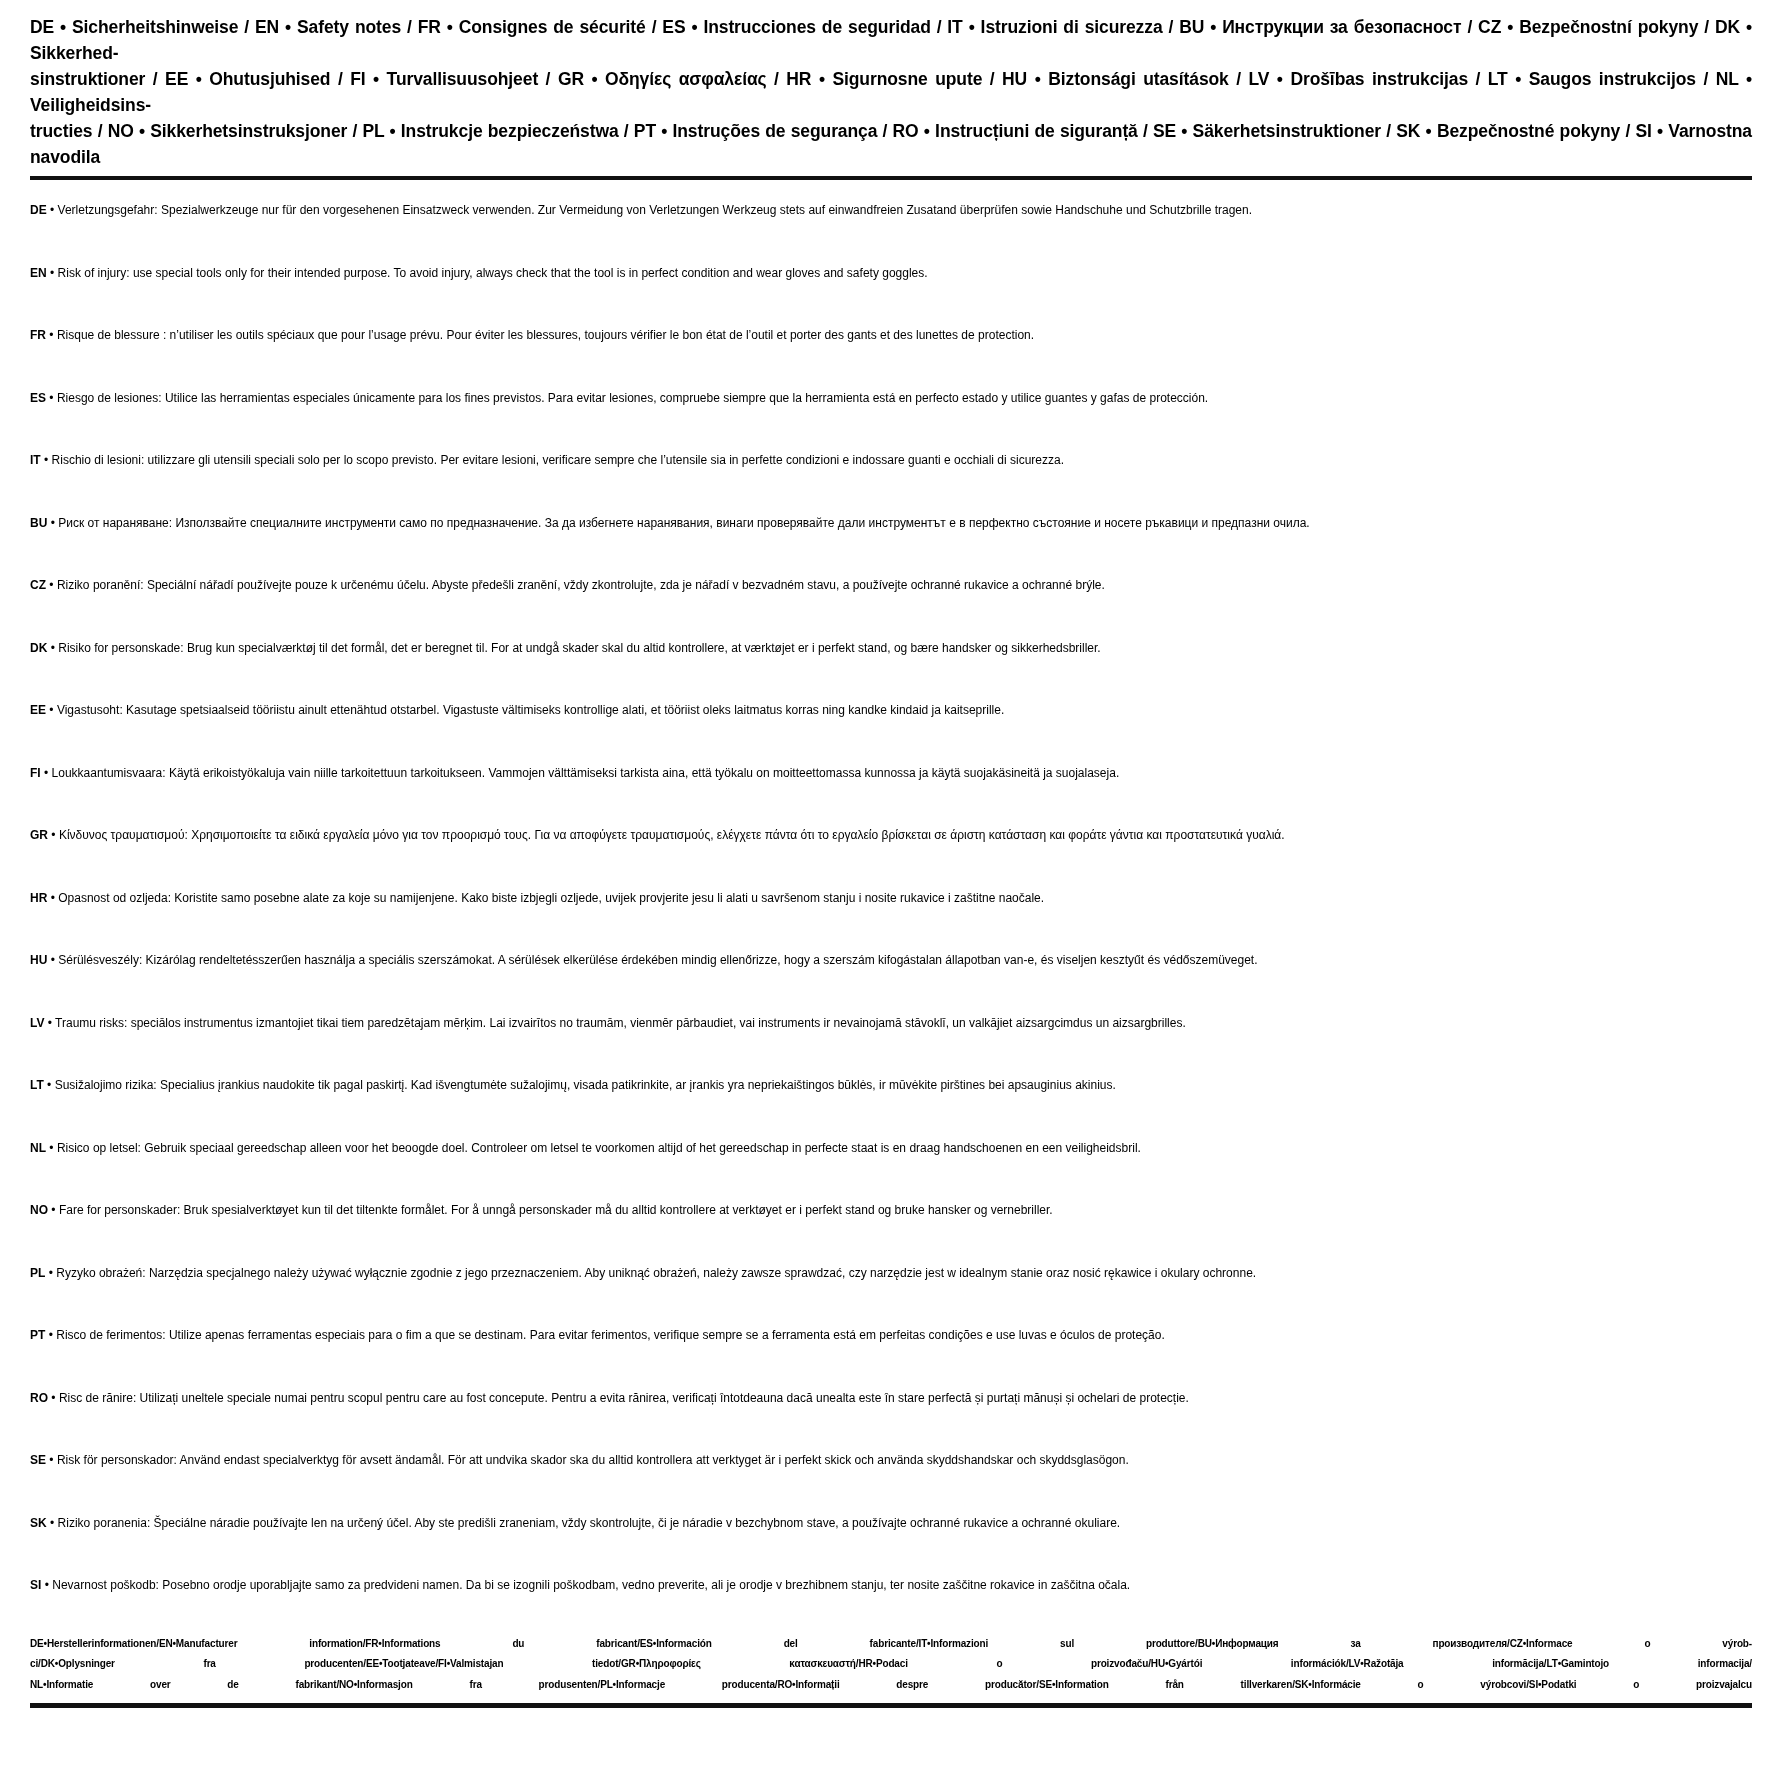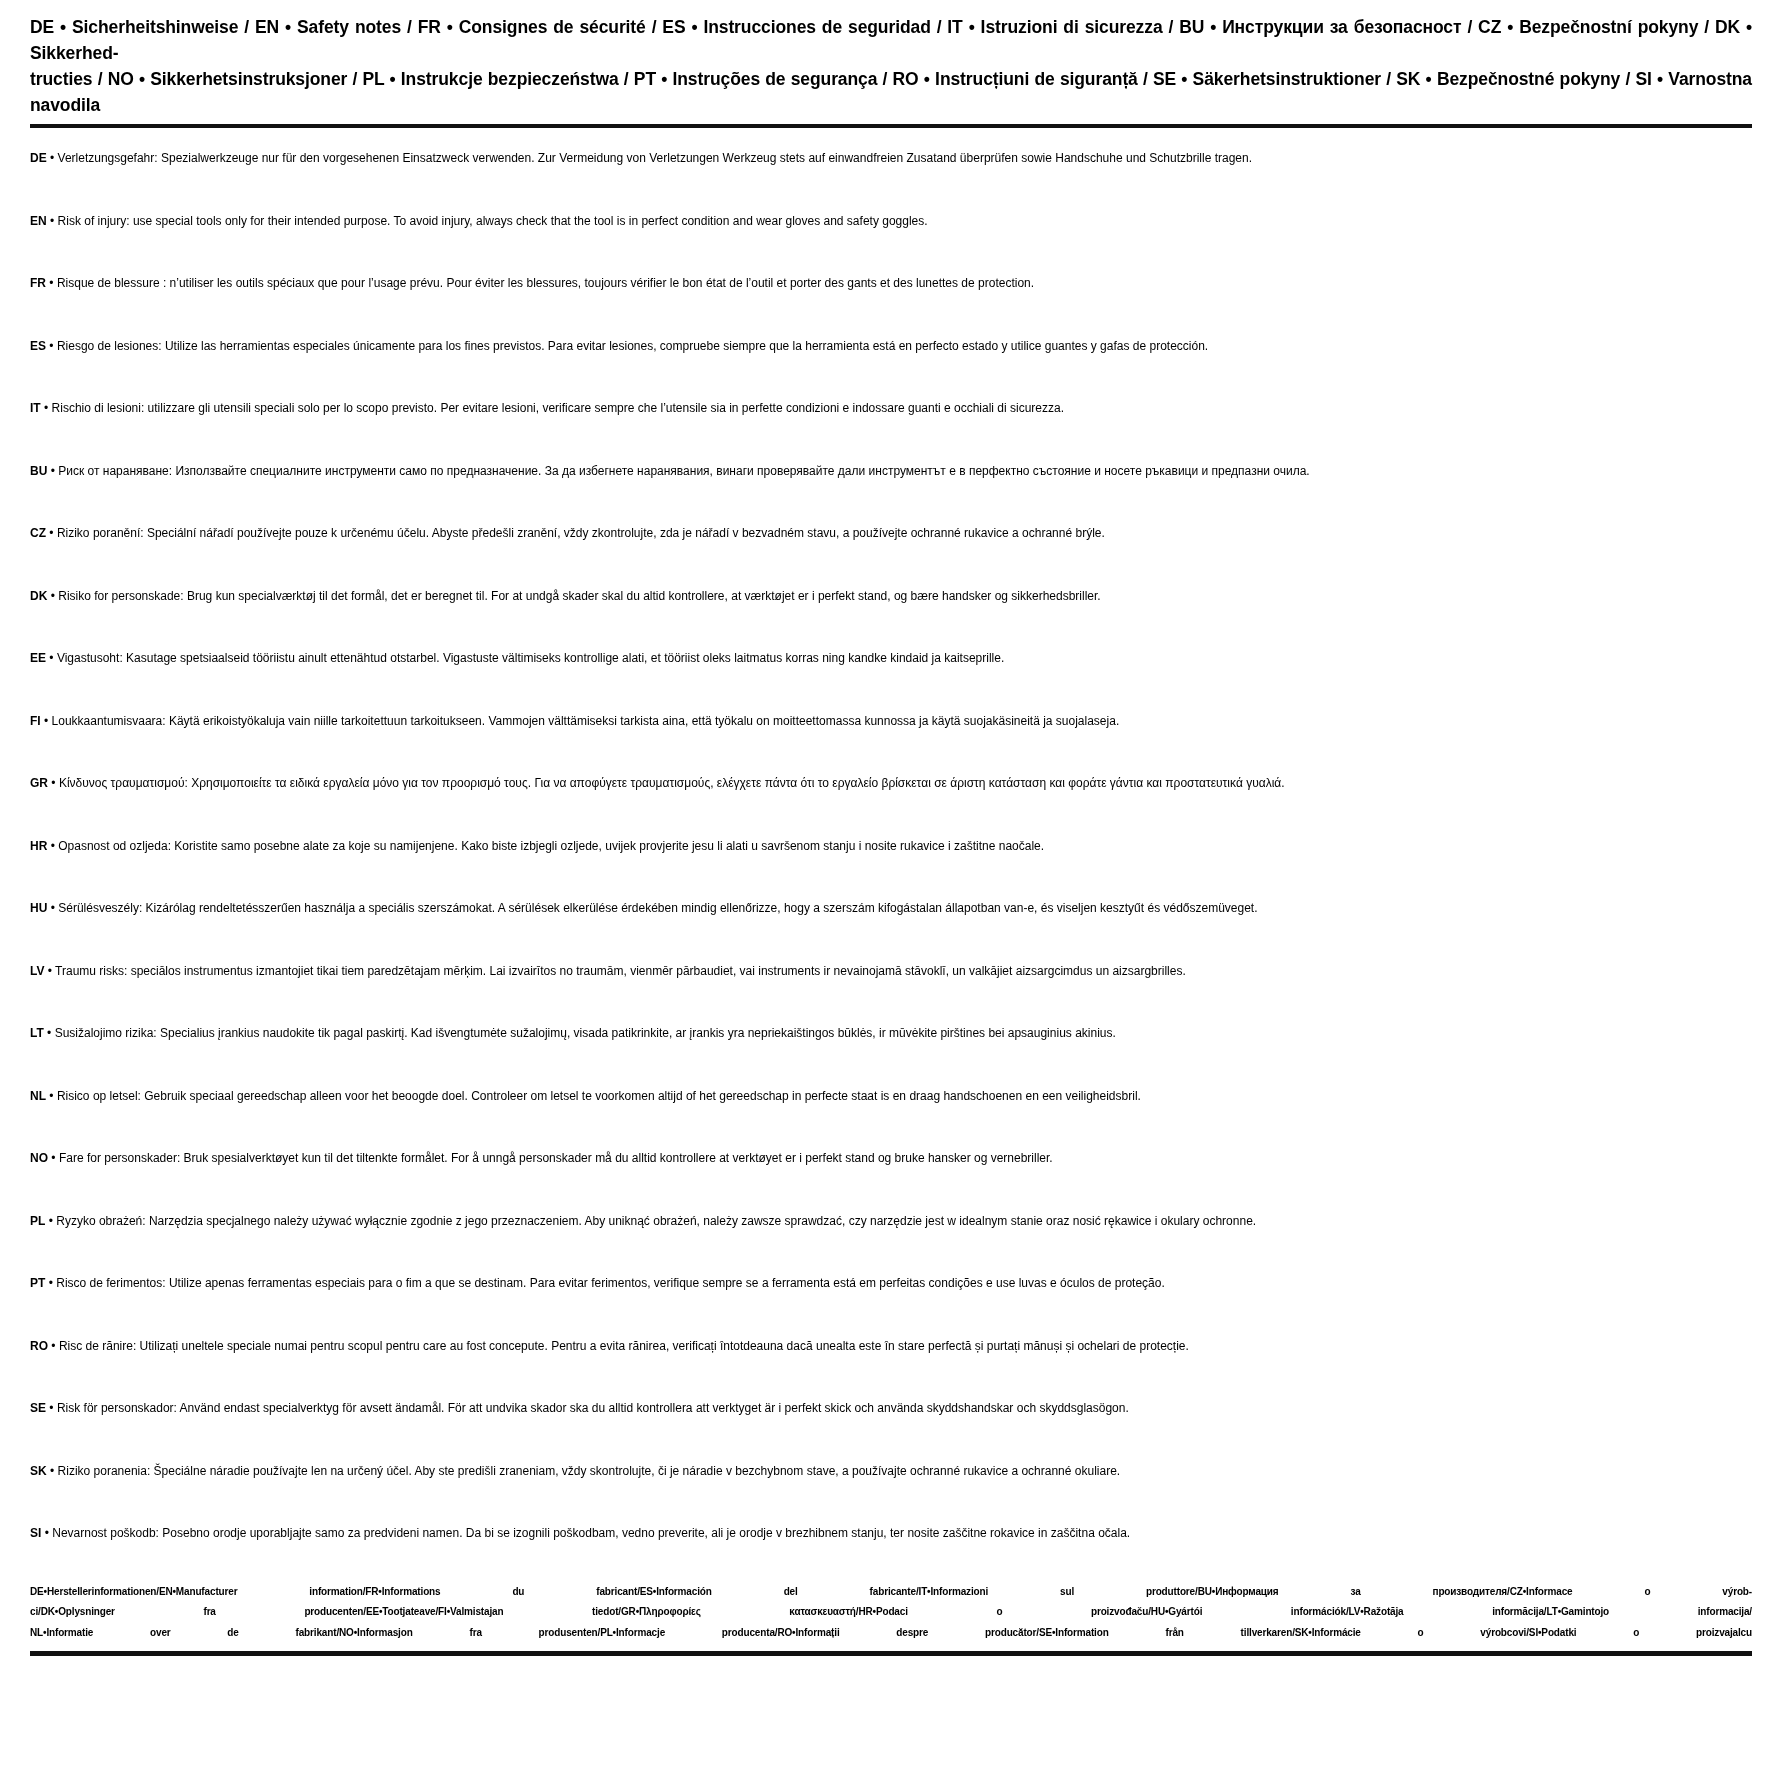--- a/index.html
+++ b/index.html
@@ -71,34 +71,35 @@
     margin-bottom: 0;
   }
 </style>
 </head>
 <body>
 
 <div class="page">
 
   <div class="header-block">
     <div class="header-line">DE • Sicherheitshinweise / EN • Safety notes / FR • Consignes de sécurité / ES • Instrucciones de seguridad / IT • Istruzioni di sicurezza / BU • Инструкции за безопасност / CZ • Bezpečnostní pokyny / DK • Sikkerhed-</div>
+    <div class="header-line">sinstruktioner / EE • Ohutusjuhised / FI • Turvallisuusohjeet / GR • Οδηγίες ασφαλείας / HR • Sigurnosne upute / HU • Biztonsági utasítások / LV • Drošības instrukcijas / LT • Saugos instrukcijos / NL • Veiligheidsins-</div>
     <div class="header-line">tructies / NO • Sikkerhetsinstruksjoner / PL • Instrukcje bezpieczeństwa / PT • Instruções de segurança / RO • Instrucțiuni de siguranță / SE • Säkerhetsinstruktioner / SK • Bezpečnostné pokyny / SI • Varnostna navodila</div>
   </div>
 
   <div class="rule rule-header"></div>
 
   <div class="notes">
 
       <p class="note"><span class="code">DE</span><span class="bullet"> • </span><span class="note-text">Verletzungsgefahr: Spezialwerkzeuge nur für den vorgesehenen Einsatzweck verwenden. Zur Vermeidung von Verletzungen Werkzeug stets auf einwandfreien Zusatand überprüfen sowie Handschuhe und Schutzbrille tragen.</span></p>
 
       <p class="note"><span class="code">EN</span><span class="bullet"> • </span><span class="note-text">Risk of injury: use special tools only for their intended purpose. To avoid injury, always check that the tool is in perfect condition and wear gloves and safety goggles.</span></p>
 
       <p class="note"><span class="code">FR</span><span class="bullet"> • </span><span class="note-text">Risque de blessure : n’utiliser les outils spéciaux que pour l’usage prévu. Pour éviter les blessures, toujours vérifier le bon état de l’outil et porter des gants et des lunettes de protection.</span></p>
 
-      <p class="note"><span class="code">ES</span><span class="bullet"> • </span><span class="note-text">Riesgo de lesiones: Utilize las herramientas especiales únicamente para los fines previstos. Para evitar lesiones, compruebe siempre que la herramienta está en perfecto estado y utilice guantes y gafas de protección.</span></p>
+      <p class="note"><span class="code">ES</span><span class="bullet"> • </span><span class="note-text">Riesgo de lesiones: Utilice las herramientas especiales únicamente para los fines previstos. Para evitar lesiones, compruebe siempre que la herramienta está en perfecto estado y utilice guantes y gafas de protección.</span></p>
 
       <p class="note"><span class="code">IT</span><span class="bullet"> • </span><span class="note-text">Rischio di lesioni: utilizzare gli utensili speciali solo per lo scopo previsto. Per evitare lesioni, verificare sempre che l’utensile sia in perfette condizioni e indossare guanti e occhiali di sicurezza.</span></p>
 
       <p class="note"><span class="code">BU</span><span class="bullet"> • </span><span class="note-text">Риск от нараняване: Използвайте специалните инструменти само по предназначение. За да избегнете наранявания, винаги проверявайте дали инструментът е в перфектно състояние и носете ръкавици и предпазни очила.</span></p>
 
       <p class="note"><span class="code">CZ</span><span class="bullet"> • </span><span class="note-text">Riziko poranění: Speciální nářadí používejte pouze k určenému účelu. Abyste předešli zranění, vždy zkontrolujte, zda je nářadí v bezvadném stavu, a používejte ochranné rukavice a ochranné brýle.</span></p>
 
       <p class="note"><span class="code">DK</span><span class="bullet"> • </span><span class="note-text">Risiko for personskade: Brug kun specialværktøj til det formål, det er beregnet til. For at undgå skader skal du altid kontrollere, at værktøjet er i perfekt stand, og bære handsker og sikkerhedsbriller.</span></p>
 
       <p class="note"><span class="code">EE</span><span class="bullet"> • </span><span class="note-text">Vigastusoht: Kasutage spetsiaalseid tööriistu ainult ettenähtud otstarbel. Vigastuste vältimiseks kontrollige alati, et tööriist oleks laitmatus korras ning kandke kindaid ja kaitseprille.</span></p>

